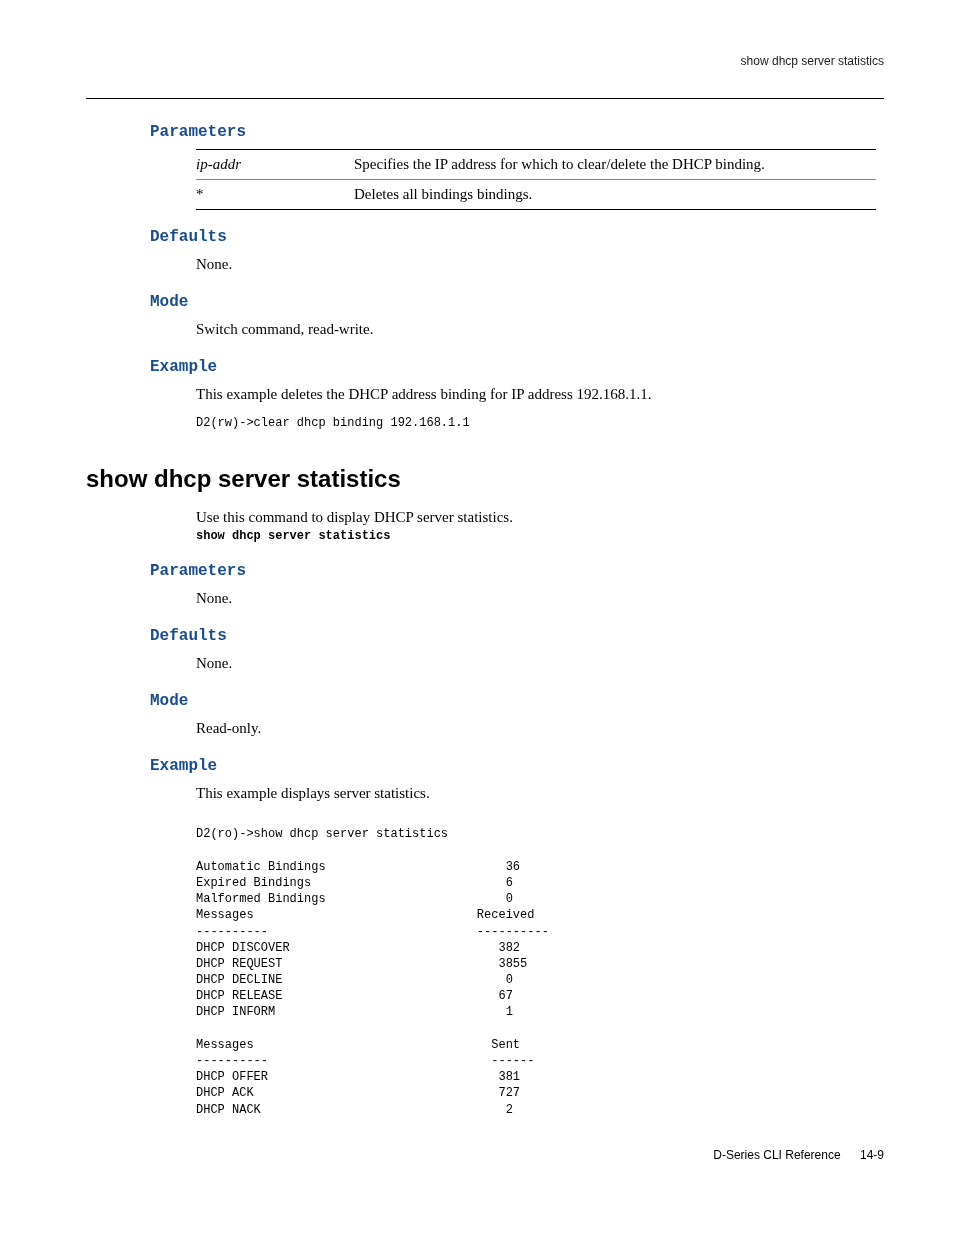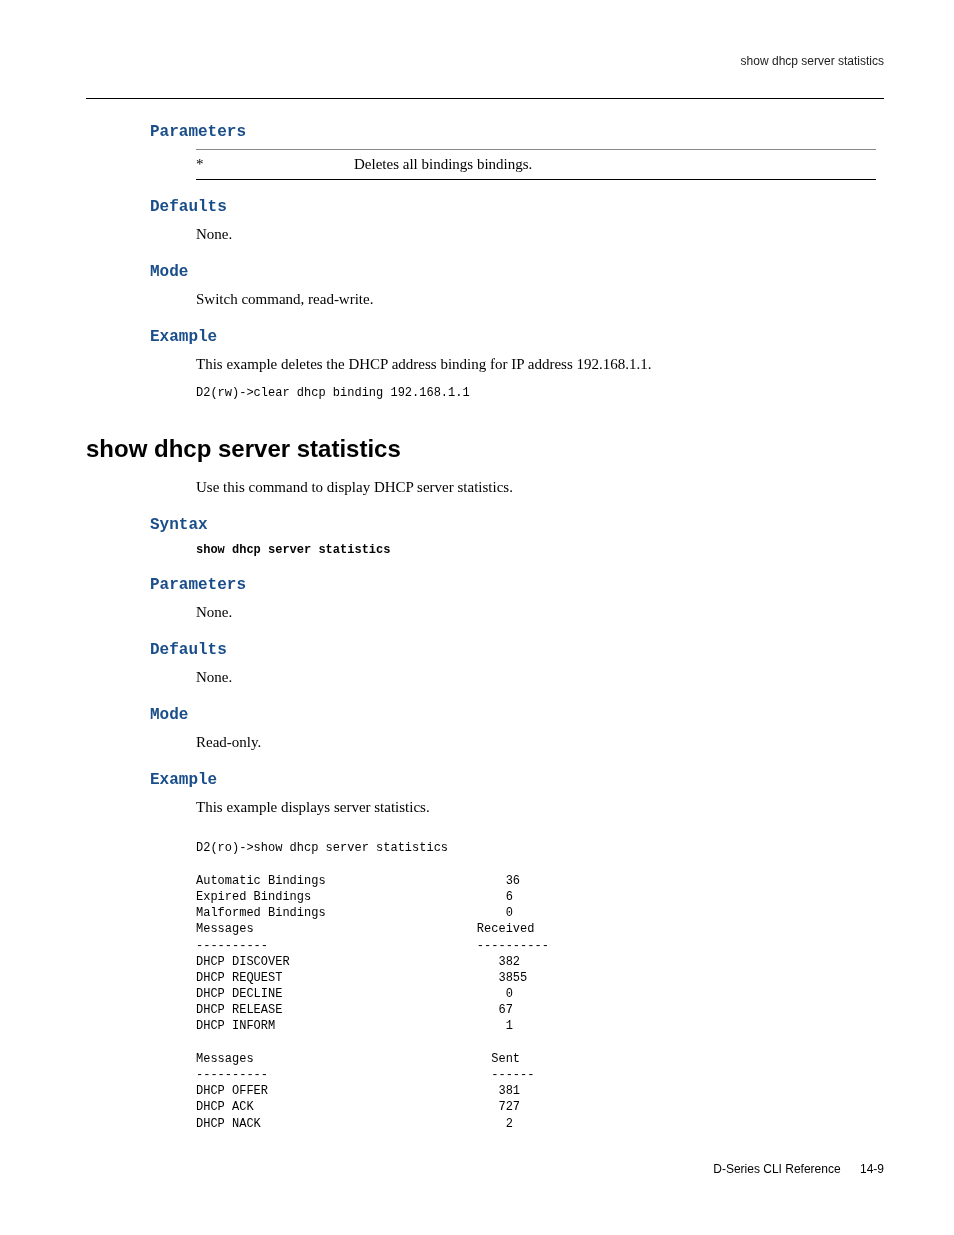--- a/index.html
+++ b/index.html
@@ -81,41 +81,44 @@
 <body>
 
 <div class="page">
 
   <div class="running-head">show dhcp server statistics</div>
   <div class="rule-top"></div>
 
   <div class="section-label">Parameters</div>
   <table class="param-table">
     <tbody>
+        <tr class="top-row">
+      <td class="param-name">ip-addr</td>
+      <td>Specifies the IP address for which to clear/delete the DHCP binding.</td>
+    </tr>
     <tr>
       <td class="param-name literal">*</td>
       <td>Deletes all bindings bindings.</td>
     </tr>
   </tbody>
     </table>
 
   <div class="section-label">Defaults</div>
   <div class="body-indent">None.</div>
 
   <div class="section-label">Mode</div>
   <div class="body-indent">Switch command, read-write.</div>
 
   <div class="section-label">Example</div>
   <div class="body-indent">This example deletes the DHCP address binding for IP address 192.168.1.1.</div>
   <div class="mono" style="margin-top:10px;">D2(rw)-&gt;clear dhcp binding 192.168.1.1</div>
 
   <div class="h1-cmd">show dhcp server statistics</div>
   <div class="body-indent">Use this command to display DHCP server statistics.</div>
 
-  <div class="section-label">Syntax</div>
   <div class="mono bold">show dhcp server statistics</div>
 
   <div class="section-label">Parameters</div>
   <div class="body-indent">None.</div>
 
   <div class="section-label">Defaults</div>
   <div class="body-indent">None.</div>
 
   <div class="section-label">Mode</div>
   <div class="body-indent">Read-only.</div>

